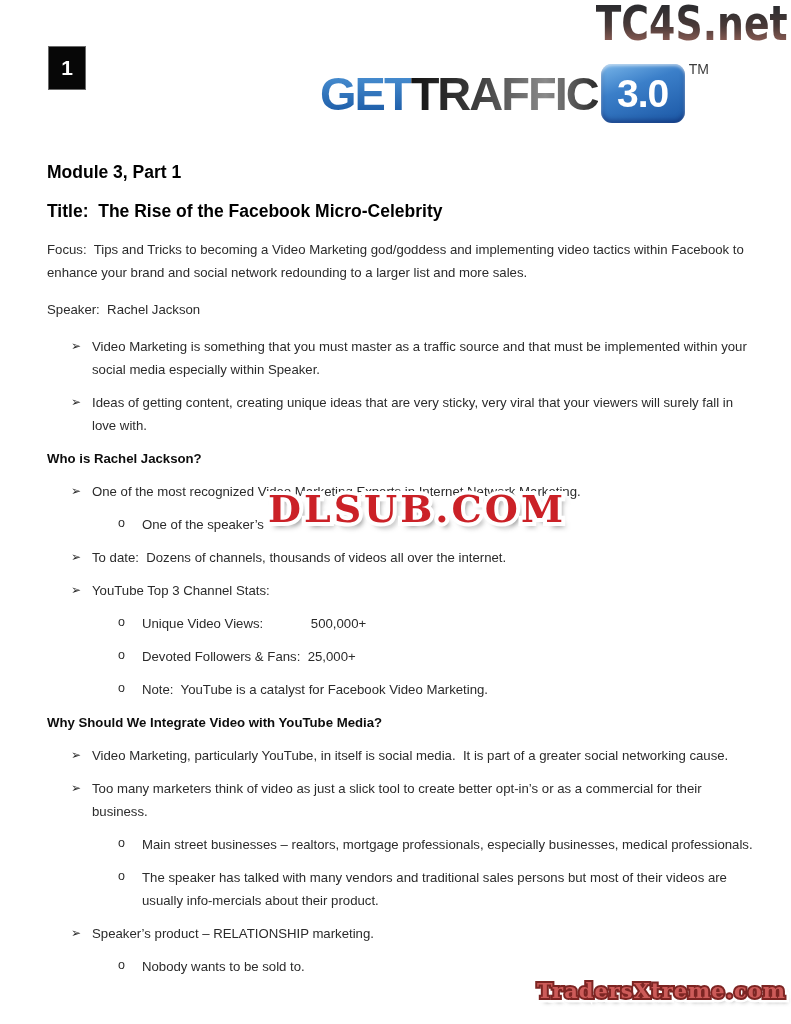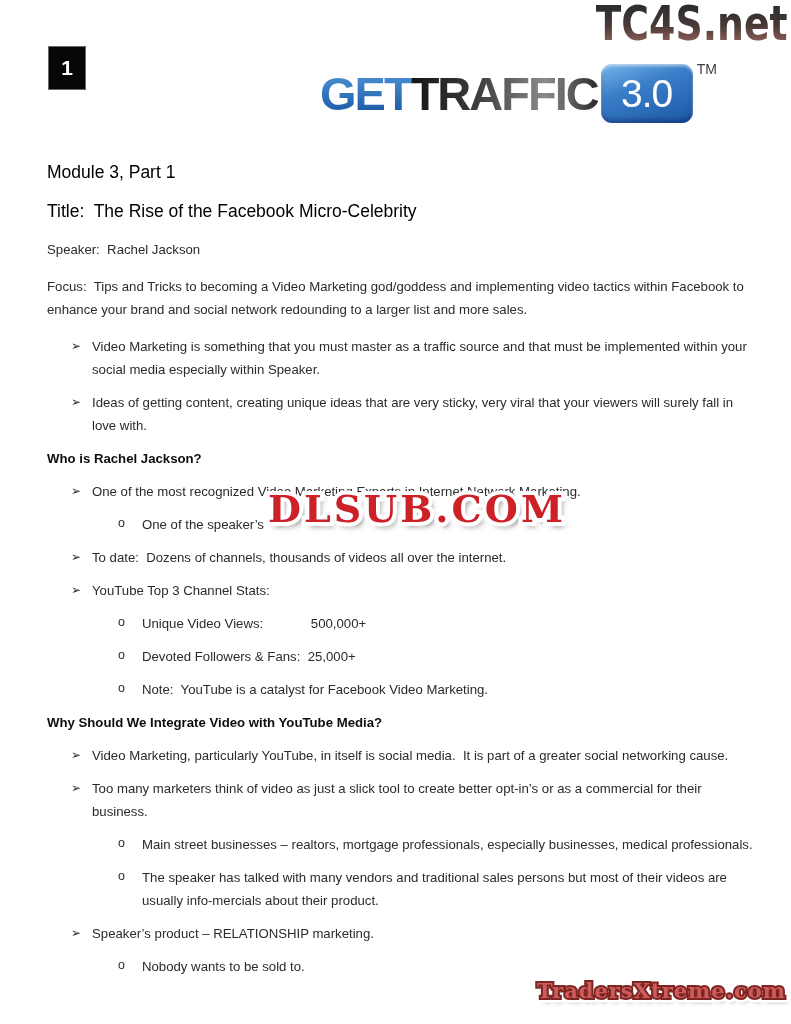--- a/index.html
+++ b/index.html
@@ -32,35 +32,35 @@
                font-family:"Liberation Sans",sans-serif; }
   .logo-get {
     background:linear-gradient(180deg,#4e95d6 0%, #1d5da8 90%);
     -webkit-background-clip:text; background-clip:text; color:transparent;
   }
   .logo-traffic {
     background:linear-gradient(90deg,#141414 0%, #3c3c3c 35%, #8b8b8b 72%, #2a2a2a 100%);
     -webkit-background-clip:text; background-clip:text; color:transparent;
   }
   .logo-box {
-    margin-left:3px; margin-top:11px; width:92px; height:59px; border-radius:11px;
+    margin-left:3px; margin-top:11px; width:84px; height:59px; border-radius:11px;
     background:linear-gradient(160deg,#79b6e9 0%, #3b7fc9 38%, #1b57a5 100%);
     box-shadow:inset 0 2px 3px rgba(255,255,255,.55), inset 0 -3px 5px rgba(0,0,60,.35);
     display:flex; align-items:center; justify-content:center;
-    color:#ffffff; font-size:39px; font-weight:normal; letter-spacing:-1px;
+    color:#ffffff; font-size:39px; font-weight:bold; letter-spacing:-1px;
   }
   .logo-tm { margin-left:4px; margin-top:8px; font-size:14px; font-weight:normal; color:#3c3c3c; letter-spacing:0; }
 
   
   .doc {
     position:absolute; left:47px; top:160px; width:708px;
     color:#2b2b2b; font-size:13.2px; line-height:23px;
   }
   .doc .txt { white-space:pre-wrap; }
-  .blk-heading { font-size:17.5px; line-height:24px; font-weight:normal; color:#000; margin:0 0 15px 0; }
+  .blk-heading { font-size:17.5px; line-height:24px; font-weight:bold; color:#000; margin:0 0 15px 0; }
   .blk-para { margin:0 0 14px 0; }
   .blk-subheading { font-weight:bold; color:#0d0d0d; margin:5px 0 10px 0; }
   .blk-bullet1 { position:relative; padding-left:45px; margin:0 0 10px 0; }
   .blk-bullet1 .marker { position:absolute; left:24px; top:0; font-size:12px;
                          font-family:"DejaVu Sans","Liberation Sans",sans-serif; color:#2b2b2b; }
   .blk-bullet2 { position:relative; padding-left:95px; margin:0 0 10px 0; }
   .blk-bullet2 .marker { position:absolute; left:71px; top:-1px; font-size:12.5px; color:#2b2b2b; }
 
   
   .wm { position:absolute; font-family:"DejaVu Serif","Liberation Serif",serif; font-weight:bold; white-space:nowrap; }
@@ -97,22 +97,22 @@
   <div class="logo">
     <span class="logo-word logo-get">GET</span>
       <span class="logo-word logo-traffic">TRAFFIC</span>
     <span class="logo-box">3.0</span>
     <span class="logo-tm">TM</span>
   </div>
 
   <div class="doc">
       <div class="blk-heading txt">Module 3, Part 1</div>
       <div class="blk-heading txt">Title:  The Rise of the Facebook Micro-Celebrity</div>
+      <div class="blk-para txt">Focus:  Tips and Tricks to becoming a Video Marketing god/goddess and implementing video tactics within Facebook to enhance your brand and social network redounding to a larger list and more sales.</div>
       <div class="blk-para txt">Speaker:  Rachel Jackson</div>
-      <div class="blk-para txt">Focus:  Tips and Tricks to becoming a Video Marketing god/goddess and implementing video tactics within Facebook to enhance your brand and social network redounding to a larger list and more sales.</div>
       <div class="blk-bullet1"><span class="marker">➢</span><span class="txt">Video Marketing is something that you must master as a traffic source and that must be implemented within your social media especially within Speaker.</span></div>
       <div class="blk-bullet1"><span class="marker">➢</span><span class="txt">Ideas of getting content, creating unique ideas that are very sticky, very viral that your viewers will surely fall in love with.</span></div>
       <div class="blk-subheading txt">Who is Rachel Jackson?</div>
       <div class="blk-bullet1"><span class="marker">➢</span><span class="txt">One of the most recognized Video Marketing Experts in Internet Network Marketing.</span></div>
       <div class="blk-bullet2"><span class="marker">o</span><span class="txt">One of the speaker’s</span></div>
       <div class="blk-bullet1"><span class="marker">➢</span><span class="txt">To date:  Dozens of channels, thousands of videos all over the internet.</span></div>
       <div class="blk-bullet1"><span class="marker">➢</span><span class="txt">YouTube Top 3 Channel Stats:</span></div>
       <div class="blk-bullet2"><span class="marker">o</span><span class="txt">Unique Video Views:             500,000+</span></div>
       <div class="blk-bullet2"><span class="marker">o</span><span class="txt">Devoted Followers &amp; Fans:  25,000+</span></div>
       <div class="blk-bullet2"><span class="marker">o</span><span class="txt">Note:  YouTube is a catalyst for Facebook Video Marketing.</span></div>

